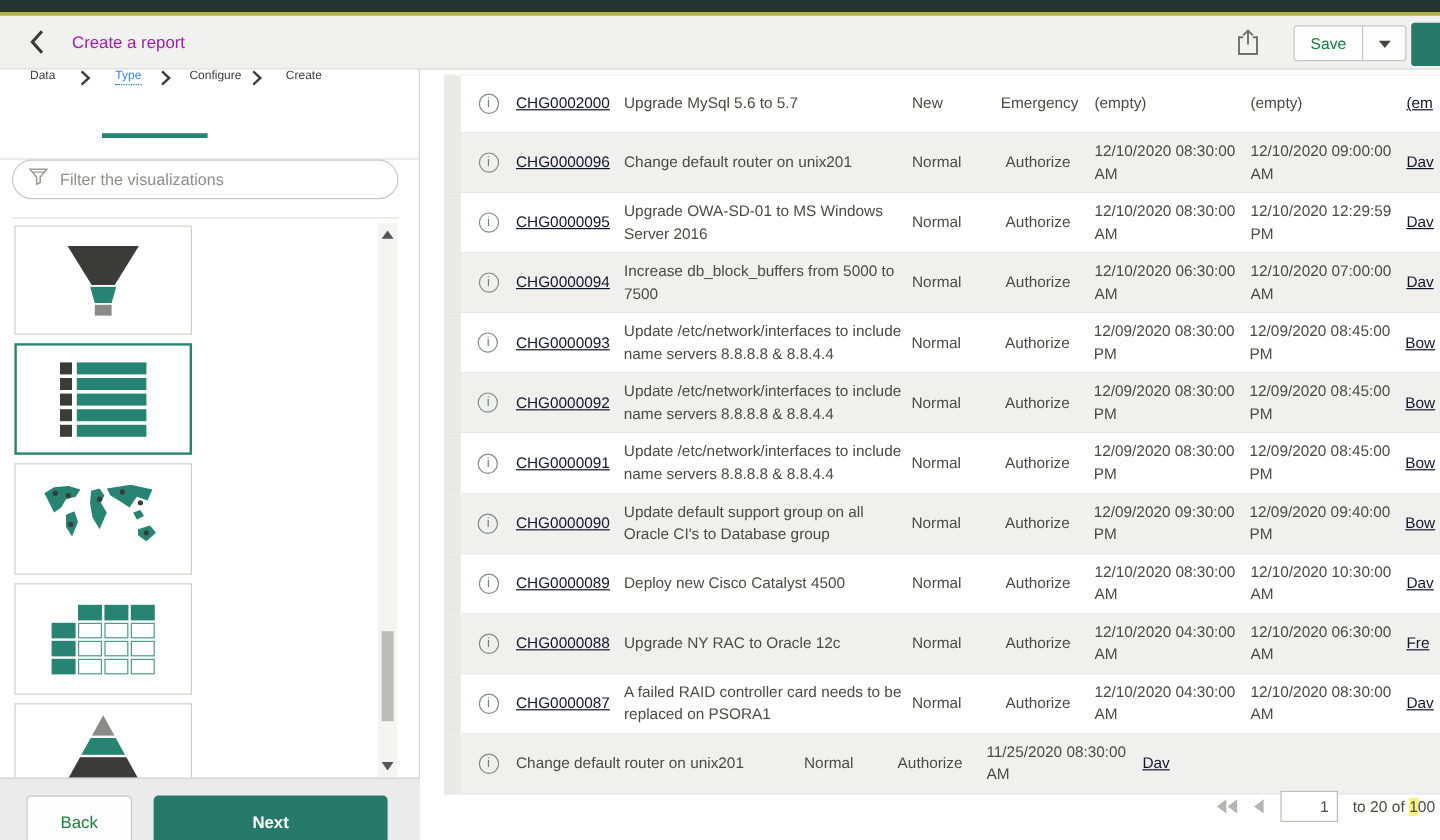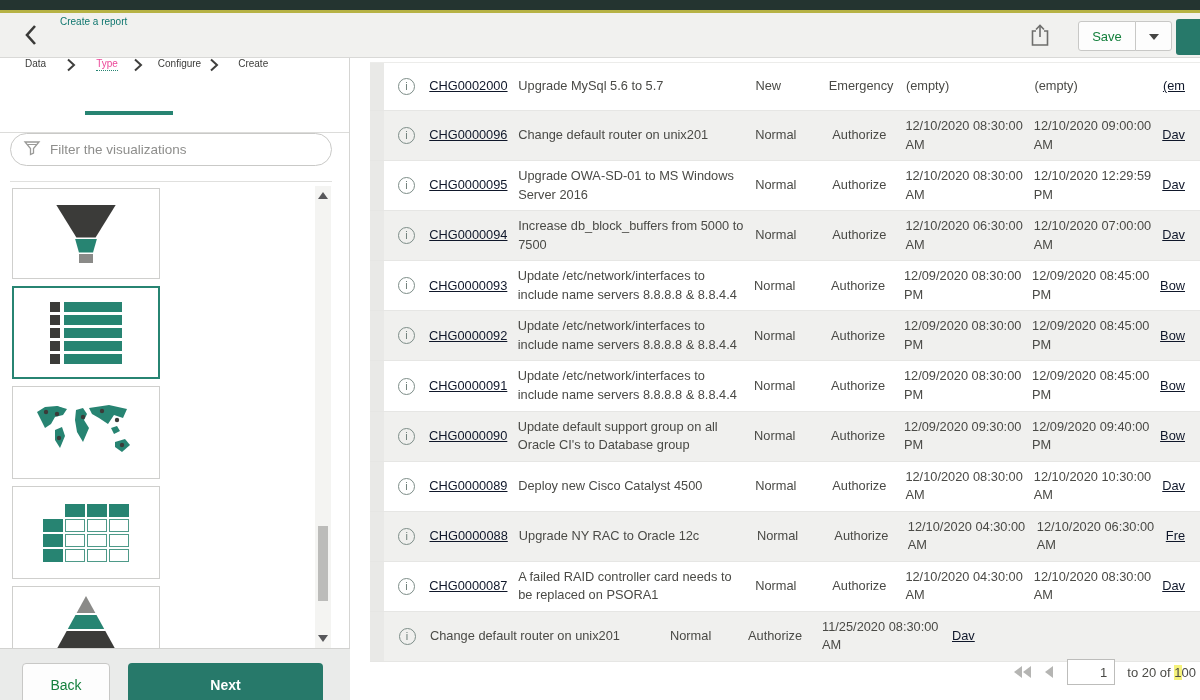--- a/index.html
+++ b/index.html
@@ -3,33 +3,33 @@
 <meta charset="utf-8">
 <style>
   * { margin:0; padding:0; box-sizing:border-box; }
   html,body { width:1200px; height:700px; overflow:hidden; }
   body { position:relative; background:#fff; font-family:"Liberation Sans", sans-serif; color:#4a4a46; }
 
   
   .topbar { position:absolute; top:0; left:0; width:1200px; height:13px; background:#243430; border-bottom:3px solid #b6b244; }
   .header { position:absolute; top:13px; left:0; width:1200px; height:45px; background:#f1f1ef; border-bottom:1px solid #d9d9d7; }
   .back-btn { position:absolute; left:18px; top:11px; width:26px; height:24px; background:none; border:none; cursor:pointer; }
-  .page-title { position:absolute; left:60px; top:3px; font-size:10px; color:#0f766e; }
+  .page-title { position:absolute; left:60px; top:14px; font-size:14px; color:#a21caf; }
   .share-btn { position:absolute; left:1026px; top:10px; width:28px; height:26px; background:none; border:none; cursor:pointer; }
   .btn { border:1px solid #c8c8c6; background:#fdfdfd; color:#15803d; font-family:inherit; font-size:13px; cursor:pointer; }
   .save-btn { position:absolute; left:1078px; top:8px; width:58px; height:30px; border-radius:3px 0 0 3px; }
   .save-caret-btn { position:absolute; left:1135px; top:8px; width:37px; height:30px; border-radius:0 3px 3px 0; }
   .caret-down { display:inline-block; width:0; height:0; border-left:5px solid transparent; border-right:5px solid transparent; border-top:6px solid #454543; vertical-align:middle; }
   .teal-partial-btn { position:absolute; left:1176px; top:6px; width:24px; height:36px; background:#27796a; border:none; border-radius:3px 0 0 3px; cursor:pointer; }
 
   
   .sidebar { position:absolute; top:58px; left:0; width:350px; height:642px; background:#fff; border-right:1px solid #d5d5d3; }
   .steps { position:relative; height:75px; border-bottom:1px solid #dcdcda; display:flex; align-items:flex-start; font-size:10px; color:#3c3c3a; }
   .step { cursor:pointer; }
-  .step.active { color:#ec4899; border-bottom:1px dotted #278472; padding-bottom:1px; }
+  .step.active { color:#3b82f6; border-bottom:1px dotted #278472; padding-bottom:1px; }
   .step-chev { display:inline-block; margin:0 0 0 0; }
   .active-bar { position:absolute; left:85px; top:53px; width:88px; height:4px; background:#278472; }
 
   .filter-pill { position:absolute; left:10px; top:75px; width:322px; height:33px; border:1px solid #c9c9c7; border-radius:17px; background:#fff; display:flex; align-items:center; padding-left:12px; }
   .filter-pill input { border:none; outline:none; flex:1; font-family:inherit; font-size:13.5px; color:#4a4a46; background:transparent; margin-left:9px; }
   .filter-pill input::placeholder { color:#8e8e8c; }
   .list-top-divider { position:absolute; left:10px; top:123px; width:322px; border-top:1px solid #e0e0de; }
 
   .viz-item { position:absolute; left:12px; width:148px; background:#fff; border:1px solid #cfcfcd; display:flex; align-items:center; justify-content:center; cursor:pointer; }
   .viz-item.selected { border:2px solid #278472; }
@@ -74,21 +74,21 @@
   .t-row { display:flex; align-items:stretch; min-height:48px; border-bottom:1px solid #e6e6e4; background:#fff; font-size:12.8px; line-height:1.45; }
   .t-row.even { background:#f0f0ee; }
   .t-cell { display:flex; align-items:center; padding:6px 8px 6px 0; }
   .c-gutter { width:14px; background:#e9e9e7; padding:0; }
   .c-info { width:46px; justify-content:center; padding-right:0; }
   .c-number { width:90px; }
   .c-desc { width:240px; }
   .c-priority { width:78px; }
   .c-state { width:74px; }
   .c-date { width:130px; }
-  .c-assignee { flex:1; padding-right:15px; }
+  .c-assignee { flex:1; padding-right:4px; }
   .info-icon { width:17px; height:17px; border:1px solid #7d8d88; border-radius:50%; color:#6f7f7a; font-size:11px; line-height:15px; text-align:center; display:inline-block; cursor:pointer; }
   .tbl-link { color:#0f172a; text-decoration:underline; cursor:pointer; }
 
   
   .pagination { position:absolute; left:370px; top:655px; width:826px; height:34px; display:flex; align-items:center; justify-content:flex-end; font-size:13px; color:#4b4b47; }
   .pg-arrow { background:none; border:none; cursor:pointer; display:flex; align-items:center; margin-right:14px; }
   .tri-left { width:0; height:0; border-top:6px solid transparent; border-bottom:6px solid transparent; border-right:8px solid #b5b5b3; }
   .tri-left + .tri-left { margin-left:1px; }
   .page-input { width:48px; height:26px; border:1px solid #bdbdbb; text-align:right; padding-right:7px; font-family:inherit; font-size:13px; color:#4a4a46; margin-right:12px; }
   .hl { background:#f5f27b; }

